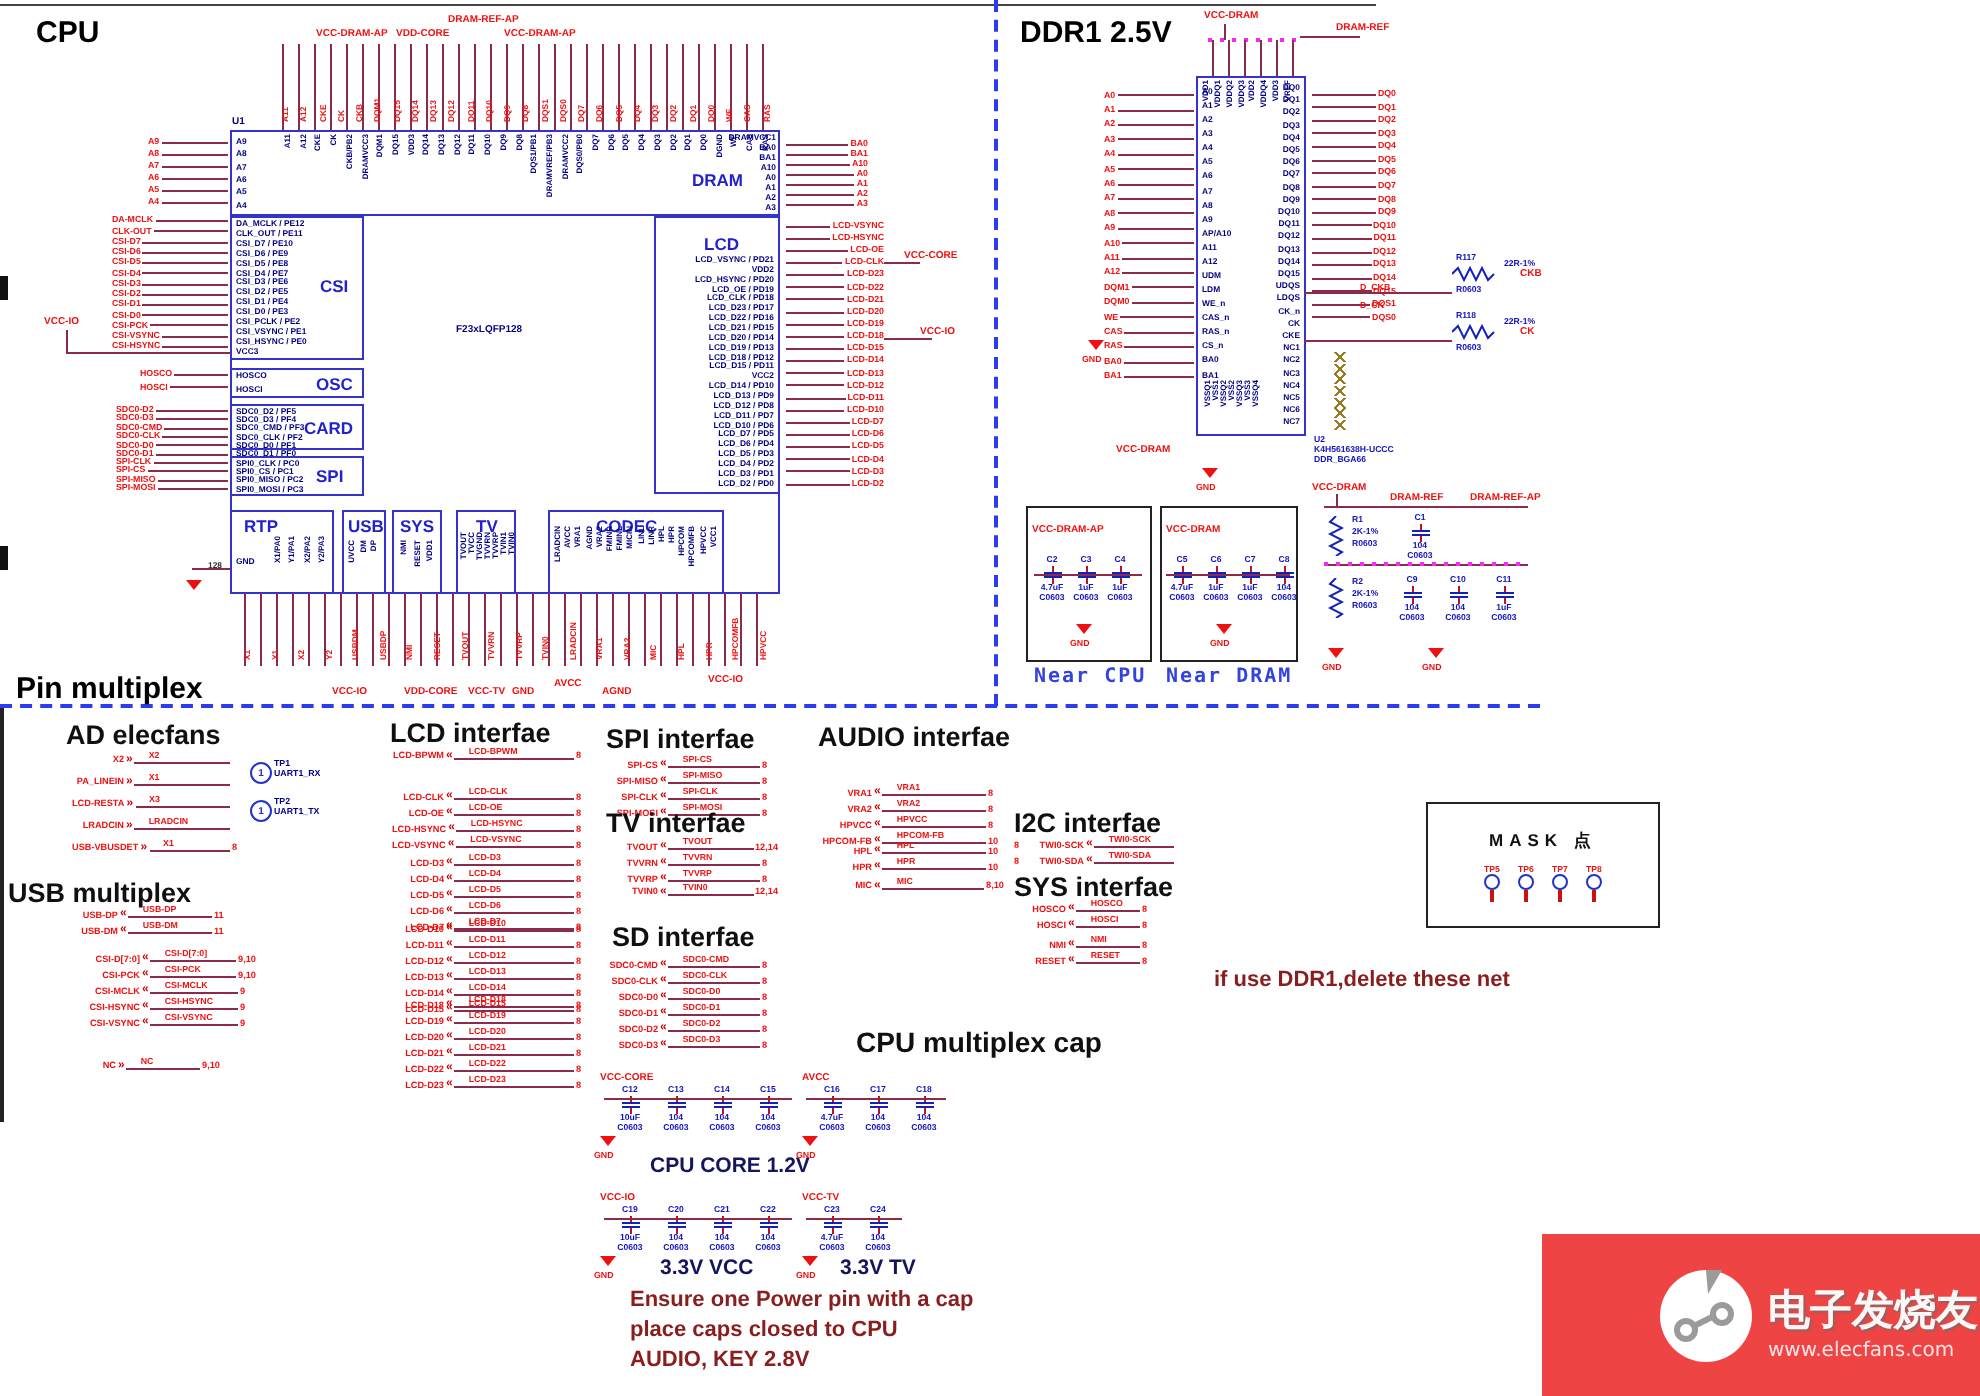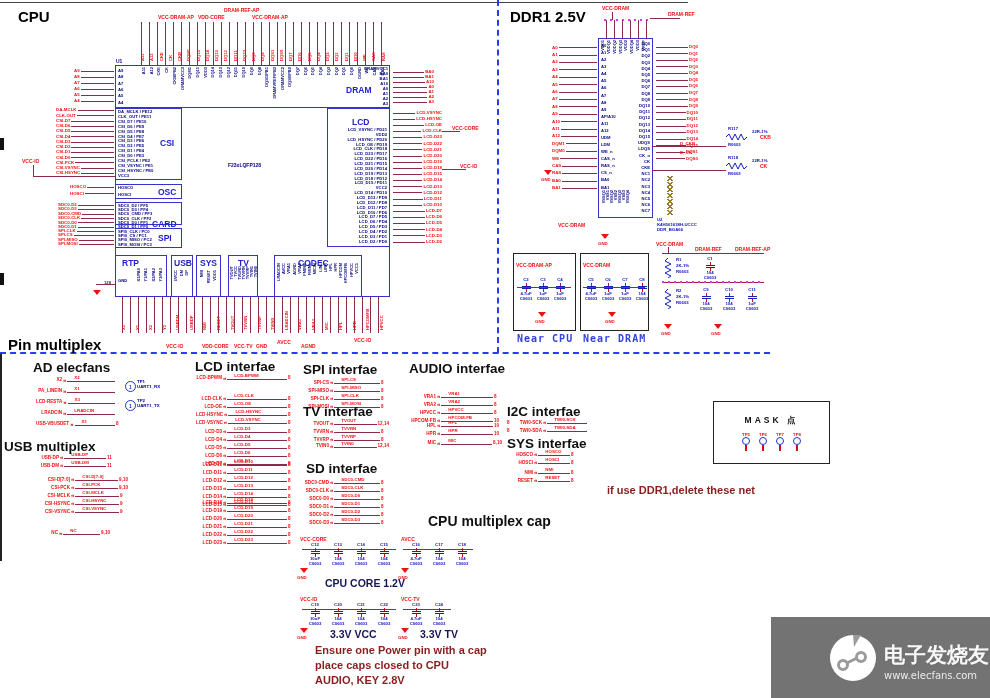--- a/index.html
+++ b/index.html
@@ -57,21 +57,21 @@
   .tp .tps{width:1.5px;height:6px;background:#cc1111}
   .tpn{width:9px;height:9px;border:1.2px solid #2233cc;border-radius:50%;color:#2233cc;font-size:5px;font-weight:bold;display:flex;align-items:center;justify-content:center;background:#fff}
   .tptxt{font-size:4.4px;font-weight:bold;color:#000090;line-height:1.2;white-space:nowrap}
   .rlbl{font-size:4.3px;font-weight:bold;color:#1111bb;white-space:nowrap;line-height:1.2}
   .dash-v{border-left:2px dashed #2b3bf0}
   .dash-h{border-top:2px dashed #2b3bf0}
   .xcol{display:flex;flex-direction:column;justify-content:space-between}
   .x{width:6px;height:5px;background:
     linear-gradient(45deg,transparent 44%,#9a7a22 44%,#9a7a22 56%,transparent 56%),
     linear-gradient(-45deg,transparent 44%,#9a7a22 44%,#9a7a22 56%,transparent 56%)}
-  .wm{background:#737373}
+  .wm{background:#ef4444}
   .wm .brand{font-size:21px;font-weight:bold;color:rgba(255,255,255,.95);text-shadow:1px 1px 1px rgba(110,110,110,.7);white-space:nowrap;font-family:"DejaVu Sans",sans-serif}
   .wm .url{font-size:10px;color:rgba(255,255,255,.85);white-space:nowrap;font-family:"DejaVu Sans",sans-serif}
   .masktitle{font-size:8.5px;font-weight:bold;color:#111;letter-spacing:3px;text-align:center;white-space:nowrap}
 </style>
 </head>
 <body>
 
 <div id="canvas">
 
   <div class="abs" style="left:0;top:2px;width:688px;height:1px;background:#444"></div>
@@ -205,21 +205,21 @@
 
   <div class="abs chipb" style="left:115px;top:184px;width:67px;height:15px"></div>
   <div class="abs blb" style="left:158px;top:187px">OSC</div>
   <div class="abs pins" style="left:118px;top:186px;width:30px;height:11px">
 
   <span class="pin">HOSCO</span>
       <span class="pin">HOSCI</span>
     </div>
 
   <div class="abs chipb" style="left:115px;top:202px;width:67px;height:23px"></div>
-  <div class="abs blb" style="left:152px;top:219px">CARD</div>
+  <div class="abs blb" style="left:152px;top:209px">CARD</div>
   <div class="abs pins" style="left:118px;top:204px;width:44px;height:19px">
 
   <span class="pin">SDC0_D2 / PF5</span>
       <span class="pin">SDC0_D3 / PF4</span>
       <span class="pin">SDC0_CMD / PF3</span>
       <span class="pin">SDC0_CLK / PF2</span>
       <span class="pin">SDC0_D0 / PF1</span>
       <span class="pin">SDC0_D1 / PF0</span>
     </div>
 

